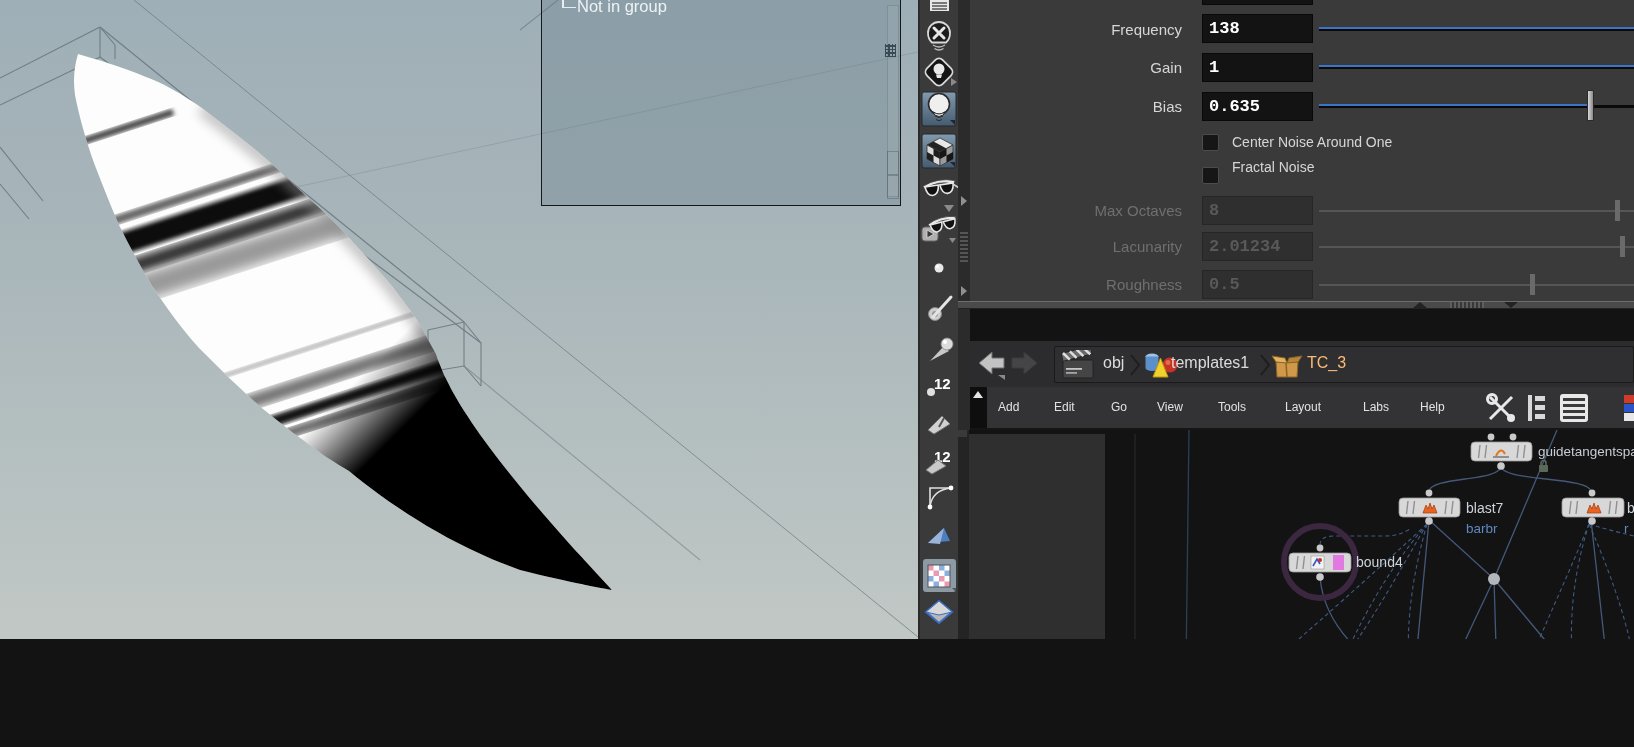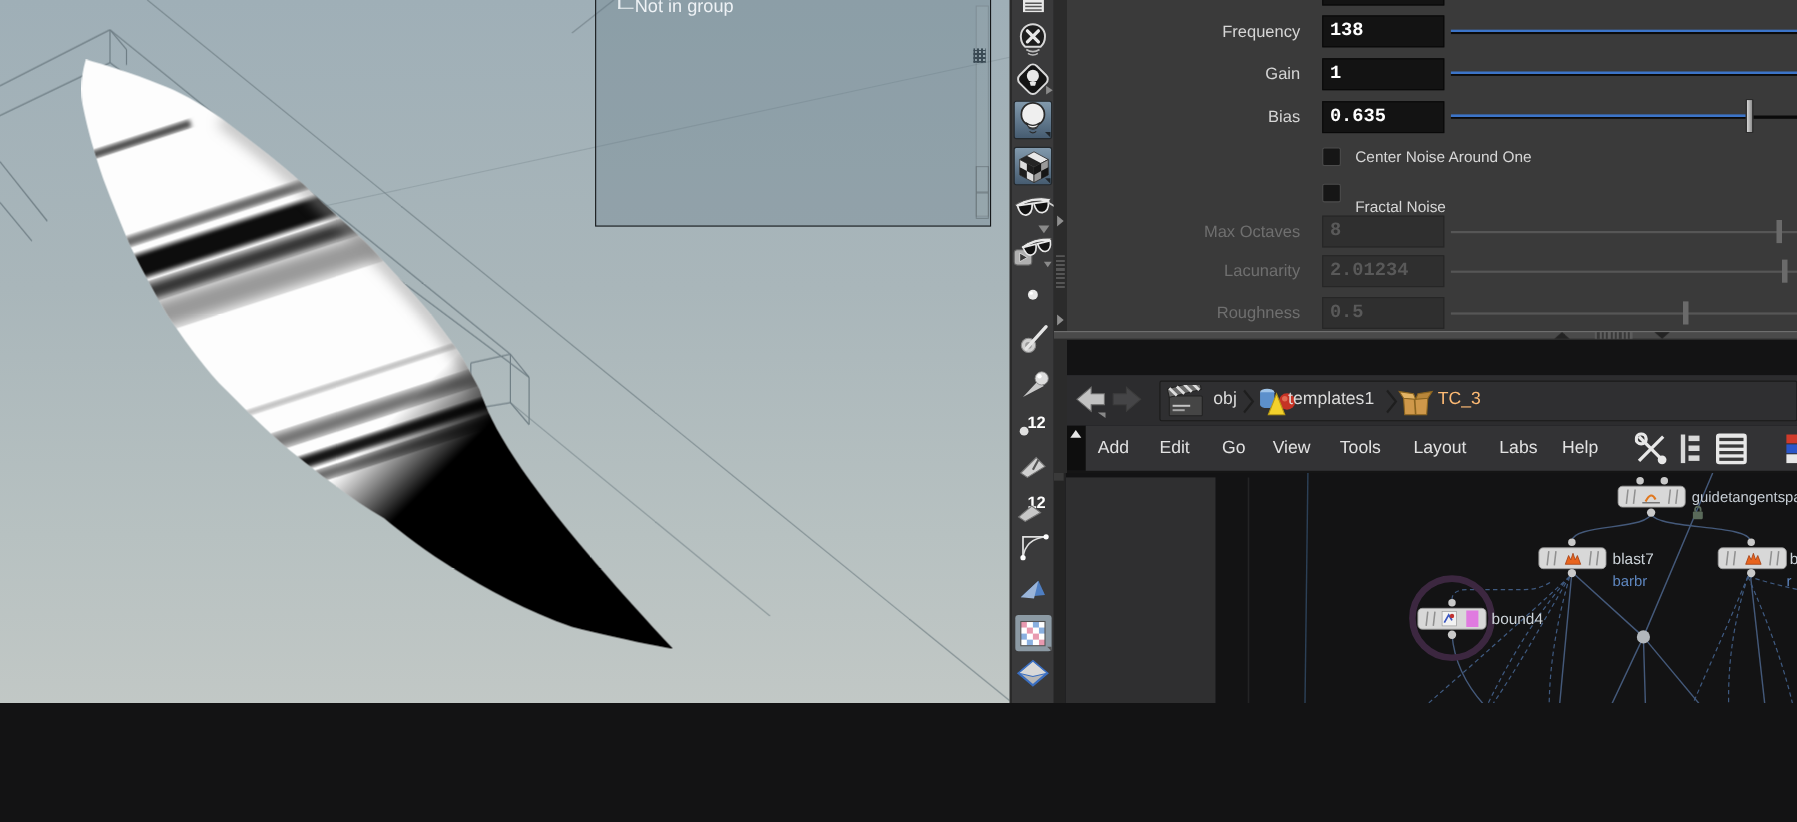--- a/index.html
+++ b/index.html
@@ -36,21 +36,21 @@
   .pfield { position:absolute; width:111px; height:29px; background:#131313;
     border:1px solid #090909; color:#fff; font-family:"Liberation Mono",monospace;
     font-weight:bold; font-size:17px; line-height:27px; padding-left:6px; }
   .pfield.dis { background:#2f2f2f; border-color:#262626; color:#595959; font-weight:bold; }
   .slider { position:absolute; left:349px; height:4px; }
   .cb { position:absolute; width:17px; height:17px; background:#161616;
     border:1px solid #4c4c4c; border-radius:2px; }
   .cblabel { position:absolute; color:#d6d6d6; font-size:14px; }
 
   .menuitem { position:absolute; top:0; height:41px; line-height:41px;
-    color:#e2e2e2; font-size:16px; }
+    color:#e2e2e2; font-size:12px; }
 </style>
 </head>
 <body>
 <div id="stage">
 
   <div class="abs" id="viewport">
     <svg width="918" height="747" style="position:absolute;left:0;top:0" viewBox="0 0 918 747">
       <defs>
         <clipPath id="bladeclip">
           <path id="bladepath" d="M78,54 C74,68 73,80 75,95 C80,120 86,140 94,163 C102,184 110,204 119,225 C129,245 140,266 152,286 C166,307 181,328 199,348 C219,368 241,390 263,409 C277,420 290,431 303,440 C317,451 333,462 349,471 C390,505 450,545 520,570 C560,580 590,586 612,590 C500,470 450,400 436,354 C429,342 424,331 417,320 C409,308 400,297 392,286 C382,274 372,263 362,252 C352,241 342,230 331,219 C319,207 306,196 294,185 C282,173 270,162 257,151 C239,136 220,122 202,108 C182,94 161,82 146,77 C120,66 95,59 78,54 Z"></path>
@@ -287,21 +287,21 @@
 
     <div class="plabel" style="right:452px;top:98px;">Bias</div>
     <div class="pfield" style="left:232px;top:92px;">0.635</div>
     <div class="slider" style="top:104px;width:268px;background:linear-gradient(180deg,#3c74c8 0 2px,#0a0a0a 2px 4px);"></div>
     <div class="abs" style="left:624px;top:105px;width:40px;height:3px;background:#0a0a0a;"></div>
     <div class="abs" style="left:617px;top:90px;width:7px;height:31px;background:linear-gradient(90deg,#d8d8d8,#8a8a8a);border:1px solid #2a2a2a;border-radius:1px;"></div>
 
     <div class="cb" style="left:232px;top:134px;"></div>
     <div class="cblabel" style="left:262px;top:134px;">Center Noise Around One</div>
     <div class="cb" style="left:232px;top:167px;"></div>
-    <div class="cblabel" style="left:262px;top:180px;">Fractal Noise</div>
+    <div class="cblabel" style="left:262px;top:159px;">Fractal Noise</div>
 
     <div class="plabel dis" style="right:452px;top:202px;">Max Octaves</div>
     <div class="pfield dis" style="left:232px;top:196px;">8</div>
     <div class="abs" style="left:349px;top:210px;width:315px;height:2px;background:#565656;"></div>
     <div class="abs" style="left:645px;top:200px;width:5px;height:21px;background:#6a6a6a;"></div>
     <div class="plabel dis" style="right:452px;top:238px;">Lacunarity</div>
     <div class="pfield dis" style="left:232px;top:232px;">2.01234</div>
     <div class="abs" style="left:349px;top:246px;width:315px;height:2px;background:#565656;"></div>
     <div class="abs" style="left:650px;top:236px;width:5px;height:21px;background:#6a6a6a;"></div>
     <div class="plabel dis" style="right:452px;top:276px;">Roughness</div>

